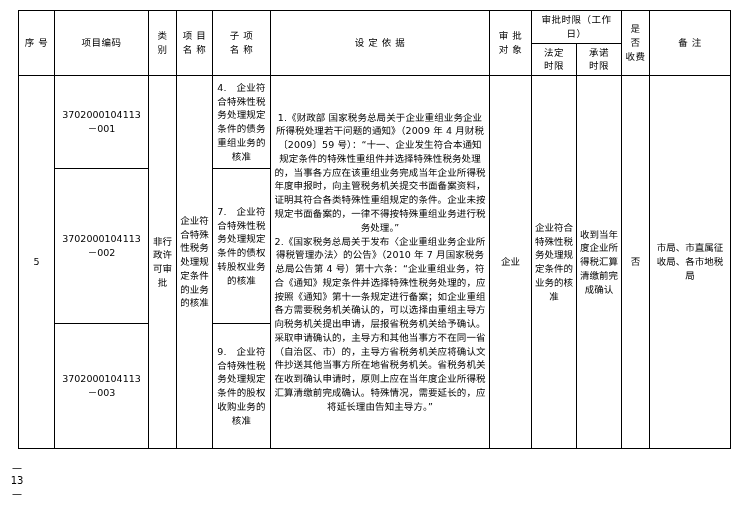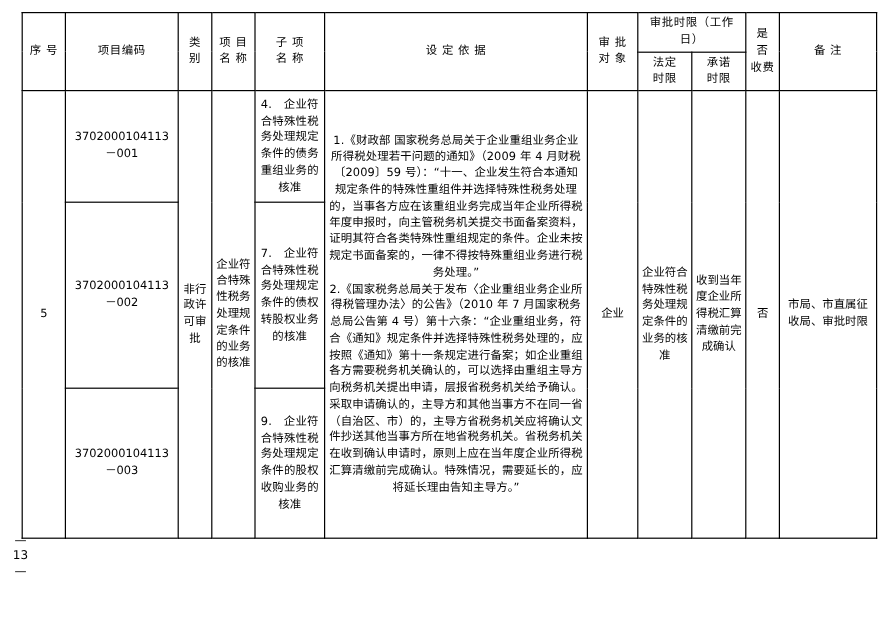--- a/index.html
+++ b/index.html
@@ -90,21 +90,21 @@
     line-height: 1.6;
     white-space: pre-wrap;
     padding: 3px 4px;
   }
   .cell-seq {
     font-size: 11px;
   }
   .page-num {
     position: absolute;
     left: 6px;
-    top: 444px;
+    top: 461px;
     width: 22px;
     text-align: center;
     font-size: 10px;
     line-height: 1.3;
     color: #000;
     white-space: pre-line;
   }
   .hdr-group-top {
     font-size: 10.5px;
   }
@@ -162,21 +162,21 @@
 －001</td>
         <td rowspan="3" class="cell-narrow">非行政许可审批</td>
         <td rowspan="3" class="cell-mid">企业符合特殊性税务处理规定条件的业务的核准</td>
         <td class="cell-sub">4.　企业符合特殊性税务处理规定条件的债务重组业务的核准</td>
         <td rowspan="3" class="cell-basis">1.《财政部 国家税务总局关于企业重组业务企业所得税处理若干问题的通知》（2009 年 4 月财税〔2009〕59 号）：“十一、企业发生符合本通知规定条件的特殊性重组件并选择特殊性税务处理的，当事各方应在该重组业务完成当年企业所得税年度申报时，向主管税务机关提交书面备案资料，证明其符合各类特殊性重组规定的条件。企业未按规定书面备案的，一律不得按特殊重组业务进行税务处理。”
 2.《国家税务总局关于发布〈企业重组业务企业所得税管理办法〉的公告》（2010 年 7 月国家税务总局公告第 4 号）第十六条：“企业重组业务，符合《通知》规定条件并选择特殊性税务处理的，应按照《通知》第十一条规定进行备案；如企业重组各方需要税务机关确认的，可以选择由重组主导方向税务机关提出申请，层报省税务机关给予确认。采取申请确认的，主导方和其他当事方不在同一省（自治区、市）的，主导方省税务机关应将确认文件抄送其他当事方所在地省税务机关。省税务机关在收到确认申请时，原则上应在当年度企业所得税汇算清缴前完成确认。特殊情况，需要延长的，应将延长理由告知主导方。”</td>
         <td rowspan="3" class="cell-narrow">企业</td>
         <td rowspan="3" class="cell-mid">企业符合特殊性税务处理规定条件的业务的核准</td>
         <td rowspan="3" class="cell-mid">收到当年度企业所得税汇算清缴前完成确认</td>
         <td rowspan="3" class="cell-narrow">否</td>
-        <td rowspan="3" class="cell-remark">市局、市直属征收局、审批时限</td>
+        <td rowspan="3" class="cell-remark">市局、市直属征收局、各市地税局</td>
       </tr>
       <tr>
         <td class="cell-code" style="height:150px">3702000104113
 －002</td>
         <td class="cell-sub">7.　企业符合特殊性税务处理规定条件的债权转股权业务的核准</td>
       </tr>
       <tr>
         <td class="cell-code" style="height:120px">3702000104113
 －003</td>
         <td class="cell-sub">9.　企业符合特殊性税务处理规定条件的股权收购业务的核准</td>

